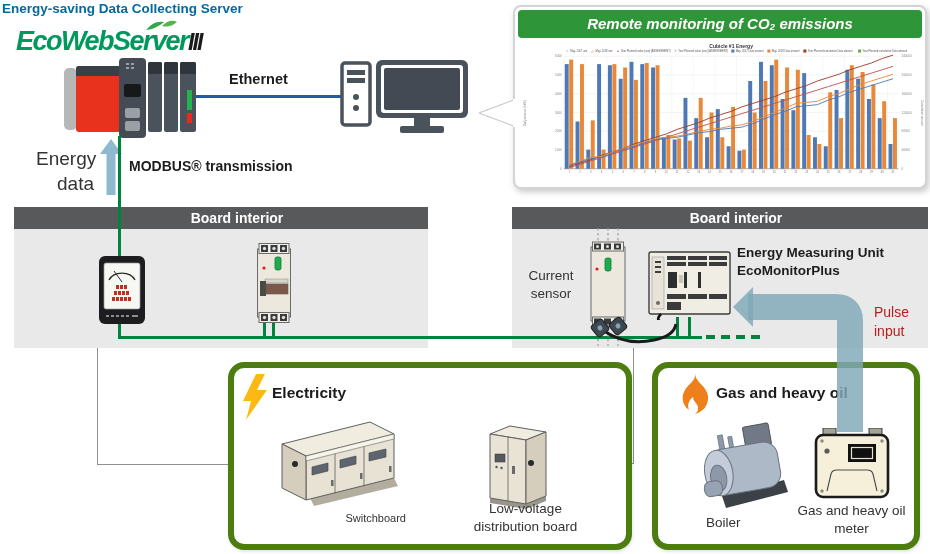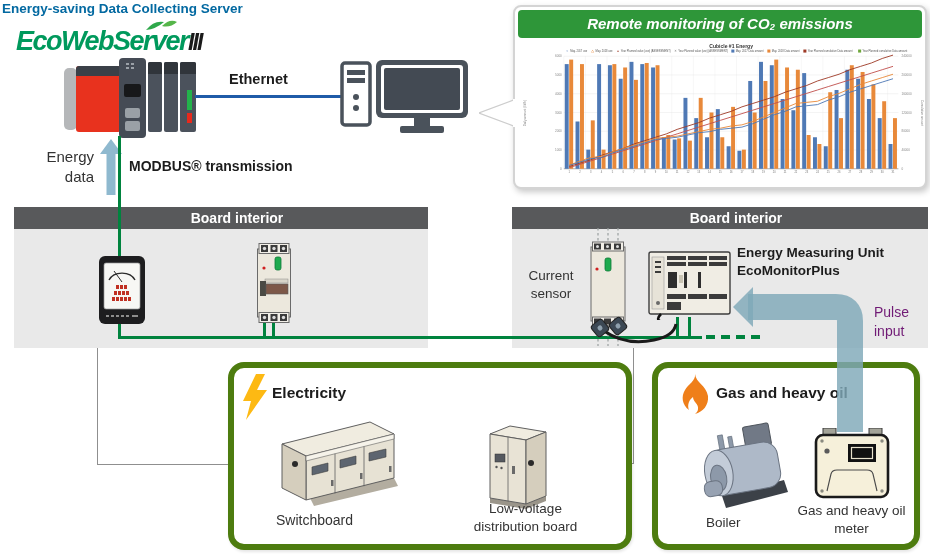--- a/index.html
+++ b/index.html
@@ -77,21 +77,21 @@
     <circle cx="16" cy="47" r="3" fill="#4a525b"></circle>
   </svg>
   <svg class="abs" style="left:376px;top:60px;" width="94" height="76" viewBox="0 0 94 76">
     <rect x="0" y="0" width="92" height="58" rx="6" fill="#4a525b"></rect>
     <rect x="5" y="5" width="82" height="48" rx="3" fill="#fff"></rect>
     <rect x="8" y="8" width="76" height="42" rx="2" fill="#434a53"></rect>
     <rect x="38" y="58" width="16" height="8" fill="#4a525b"></rect>
     <rect x="24" y="66" width="44" height="7" rx="2" fill="#4a525b"></rect>
   </svg>
 
-  <div class="abs plain-label preline" style="left:36px;top:147px;width:58px;text-align:right;font-size:15px;">Energy
+  <div class="abs plain-label preline" style="left:36px;top:147px;width:58px;text-align:right;font-size:19px;">Energy
 data</div>
   <svg class="abs" style="left:99px;top:139px;" width="24" height="56" viewBox="0 0 24 56">
     <polygon points="12,0 23,15 1,15" fill="#8fb9cf"></polygon>
     <rect x="7.5" y="13" width="9" height="43" fill="#8fb9cf"></rect>
   </svg>
   <div class="abs bold-label" style="left:129px;top:158px;font-size:14px;">MODBUS® transmission</div>
 
   <div class="abs callout" style="left:513px;top:5px;width:414px;height:184px;z-index:2;">
     <div class="abs green-hd" style="left:3px;top:3px;right:3px;height:28px;">Remote monitoring of CO₂ emissions</div>
     <svg id="chart-svg" class="abs" style="left:4px;top:33px;" width="406" height="146" viewBox="0 0 400 144">
@@ -402,21 +402,21 @@
     </g>
     <path d="M13 64 q-7 7 3 8" fill="none" stroke="#111" stroke-width="2.6"></path>
   </svg>
   <div class="abs preline" style="left:737px;top:244px;width:180px;font-size:13.5px;font-weight:bold;color:#1c1c1c;line-height:1.35;z-index:4;">Energy Measuring Unit
 EcoMonitorPlus</div>
 
   <svg class="abs" style="left:720px;top:280px;z-index:6;" width="160" height="160" viewBox="0 0 160 160">
     <path d="M28 27 H116 Q130 27 130 41 V152" fill="none" stroke="#7fa8b8" stroke-opacity="0.82" stroke-width="26"></path>
     <polygon points="13,27 33,7 33,47" fill="#7fa8b8" fill-opacity="0.82"></polygon>
   </svg>
-  <div class="abs preline" style="left:874px;top:303px;width:54px;font-size:14px;color:#701a75;line-height:1.35;z-index:7;">Pulse
+  <div class="abs preline" style="left:874px;top:303px;width:54px;font-size:14px;color:#b91c1c;line-height:1.35;z-index:7;">Pulse
 input</div>
 
   <div class="abs thin" style="left:97px;top:348px;width:1px;height:116px;"></div>
   <div class="abs thin" style="left:97px;top:464px;width:199px;height:1px;"></div>
   <div class="abs dot" style="left:292px;top:461px;z-index:13;"></div>
   <div class="abs thin" style="left:533px;top:463px;width:101px;height:1px;"></div>
   <div class="abs thin" style="left:633px;top:348px;width:1px;height:115px;"></div>
   <div class="abs dot" style="left:528px;top:460px;z-index:13;"></div>
 
   <div class="abs panel" style="left:228px;top:362px;width:404px;height:188px;z-index:5;">
@@ -432,21 +432,21 @@
       <polygon points="30,52 118,30 118,35 30,57" fill="#f6f3ea" stroke="#5f5f5f" stroke-width="0.6"></polygon>
       <line x1="59" y1="49.7" x2="59" y2="89.4" stroke="#5f5f5f" stroke-width="0.8"></line>
       <line x1="88" y1="42.5" x2="88" y2="82.2" stroke="#5f5f5f" stroke-width="0.8"></line>
       <polygon points="36,63 52,59 52,67 36,71" fill="#5d6570" stroke="#3c3c3c" stroke-width="0.6"></polygon>
       <polygon points="64,56 80,52 80,60 64,64" fill="#5d6570" stroke="#3c3c3c" stroke-width="0.6"></polygon>
       <polygon points="93,49 110,45 110,53 93,57" fill="#5d6570" stroke="#3c3c3c" stroke-width="0.6"></polygon>
       <rect x="55" y="76" width="2.5" height="6" fill="#6a6a6a"></rect>
       <rect x="84" y="69" width="2.5" height="6" fill="#6a6a6a"></rect>
       <rect x="113" y="62" width="2.5" height="6" fill="#6a6a6a"></rect>
     </svg>
-    <div class="abs plain-label" style="left:42px;top:143px;width:130px;text-align:left;font-size:14px;">Switchboard</div>
+    <div class="abs plain-label" style="left:42px;top:143px;width:130px;text-align:right;font-size:11px;">Switchboard</div>
     <svg class="abs" style="left:250px;top:46px;" width="66" height="96" viewBox="0 0 66 96">
       <polygon points="6,84 42,90 62,82 62,87 42,95 6,89" fill="#9a958a"></polygon>
       <polygon points="6,20 26,12 62,18 42,26" fill="#f0ece0" stroke="#5f5f5f"></polygon>
       <polygon points="6,20 42,26 42,90 6,84" fill="#e8e3d5" stroke="#5f5f5f"></polygon>
       <polygon points="42,26 62,18 62,82 42,90" fill="#d5cebd" stroke="#5f5f5f"></polygon>
       <line x1="24" y1="23" x2="24" y2="87" stroke="#5f5f5f" stroke-width="0.8"></line>
       <rect x="11" y="40" width="10" height="8" fill="#55595f" stroke="#333" stroke-width="0.5"></rect>
       <circle cx="12.5" cy="53" r="1.2" fill="#555"></circle>
         <circle cx="17.5" cy="54" r="1.2" fill="#555"></circle>
       <rect x="28" y="52" width="3" height="8" fill="#6a6a6a"></rect>

